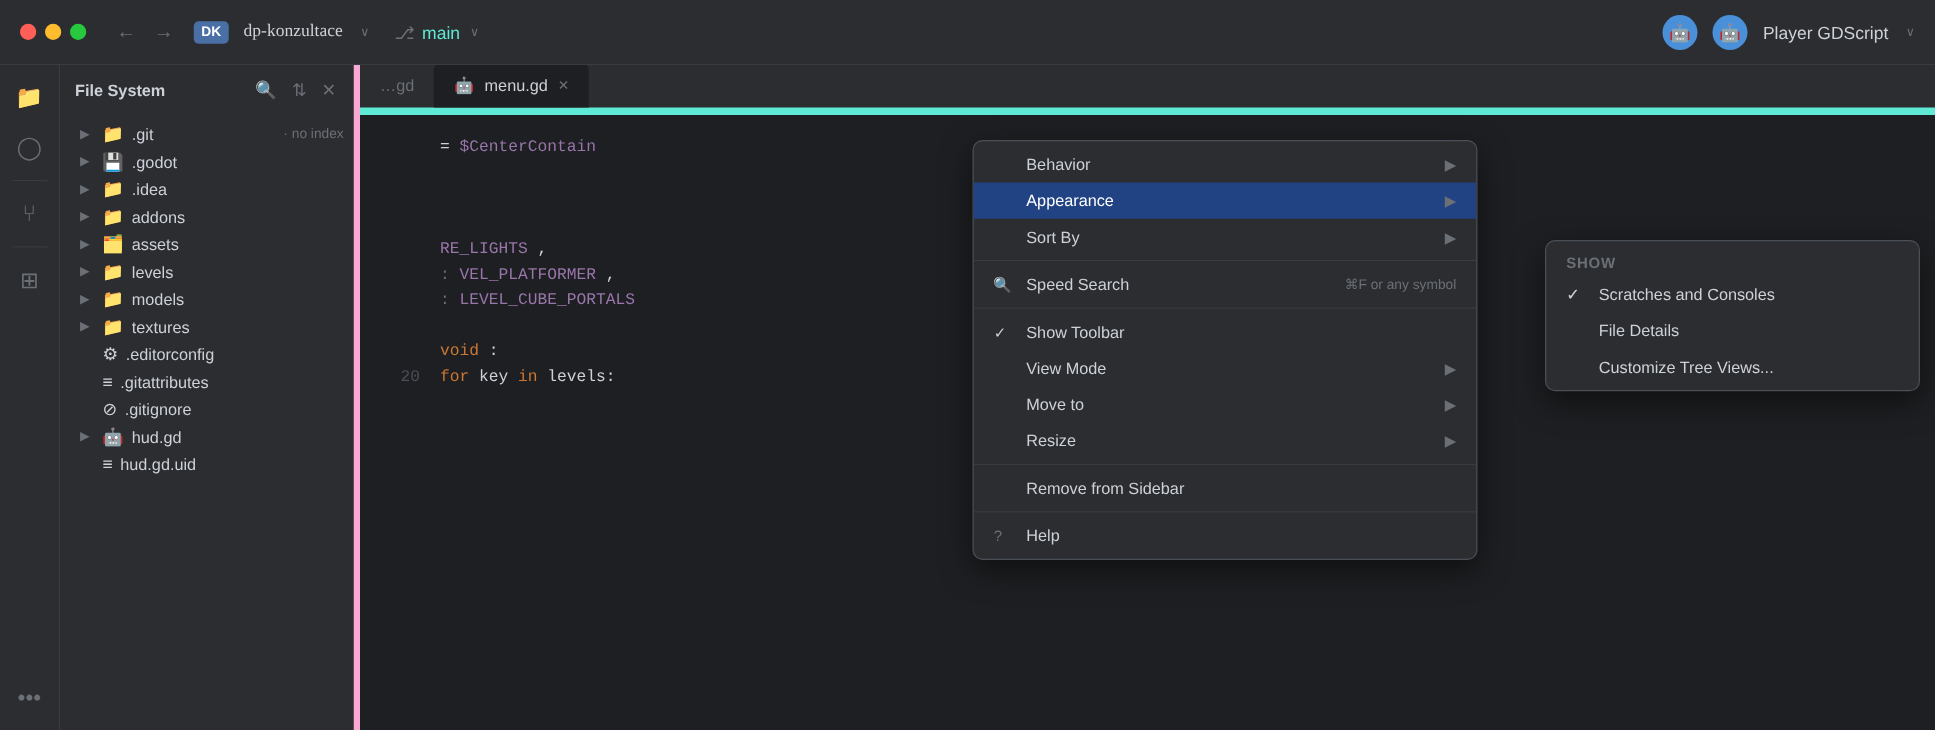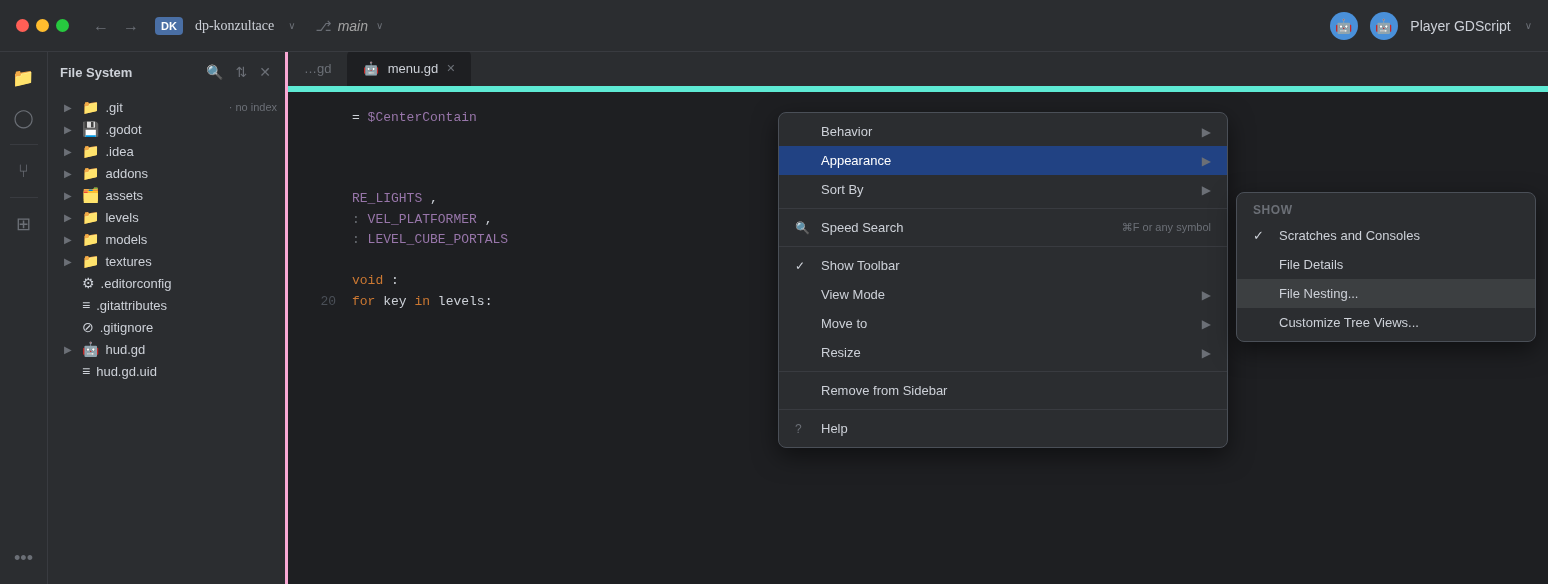--- a/index.html
+++ b/index.html
@@ -68,21 +68,21 @@
       font-size: 10px;
       margin-left: 2px;
     }
     .branch-section {
       display: flex;
       align-items: center;
       gap: 6px;
       margin-left: 8px;
     }
     .branch-icon { color: #6b6f76; font-size: 14px; }
-    .branch-name { color: #a3a3a3; font-size: 14px; font-style: italic; }
+    .branch-name { color: #5eead4; font-size: 14px; }
     .titlebar-right {
       margin-left: auto;
       display: flex;
       align-items: center;
       gap: 12px;
     }
     .bot-avatar {
       width: 28px; height: 28px;
       background: #4a90d9;
       border-radius: 50%;
@@ -123,21 +123,21 @@
       width: 28px; height: 1px;
       background: #393b40;
       margin: 4px 0;
     }
     .rail-icon-bottom { margin-top: auto; margin-bottom: 8px; }
 
     
     .sidebar {
       width: 240px;
       background: #2b2d30;
-      border-right: 3px solid #f9a8d4;
+      border-right: 5px solid #f9a8d4;
       display: flex;
       flex-direction: column;
     }
     .sidebar-header {
       display: flex;
       align-items: center;
       padding: 8px 12px;
       gap: 8px;
       height: 40px;
     }
@@ -224,21 +224,21 @@
     .line-num { color: #4a4f57; min-width: 28px; text-align: right; }
     .code-kw { color: #cc7832; }
     .code-var { color: #9876aa; }
     .code-const { color: #9876aa; }
 
     
     .context-menu {
       position: absolute;
       top: 60px;
       left: 490px;
-      width: 450px;
+      width: 404px;
       background: #2b2d30;
       border: 1px solid #4a4f57;
       border-radius: 8px;
       box-shadow: 0 8px 24px rgba(0,0,0,0.5);
       z-index: 100;
       padding: 4px 0;
     }
     .menu-item {
       display: flex;
       align-items: center;
@@ -529,24 +529,20 @@
     <div class="submenu">
       <div class="submenu-header">Show</div>
       <div class="submenu-item">
         <span class="checkmark">✓</span>
         <span>Scratches and Consoles</span>
       </div>
       <div class="submenu-item">
         <span class="checkmark"></span>
         <span>File Details</span>
       </div>
-      <div class="submenu-item highlighted">
-        <span class="checkmark"></span>
-        <span>File Nesting...</span>
-      </div>
       <div class="submenu-item">
         <span class="checkmark"></span>
         <span>Customize Tree Views...</span>
       </div>
     </div>
 
   </div>
 </div>
 
 </body></html>

